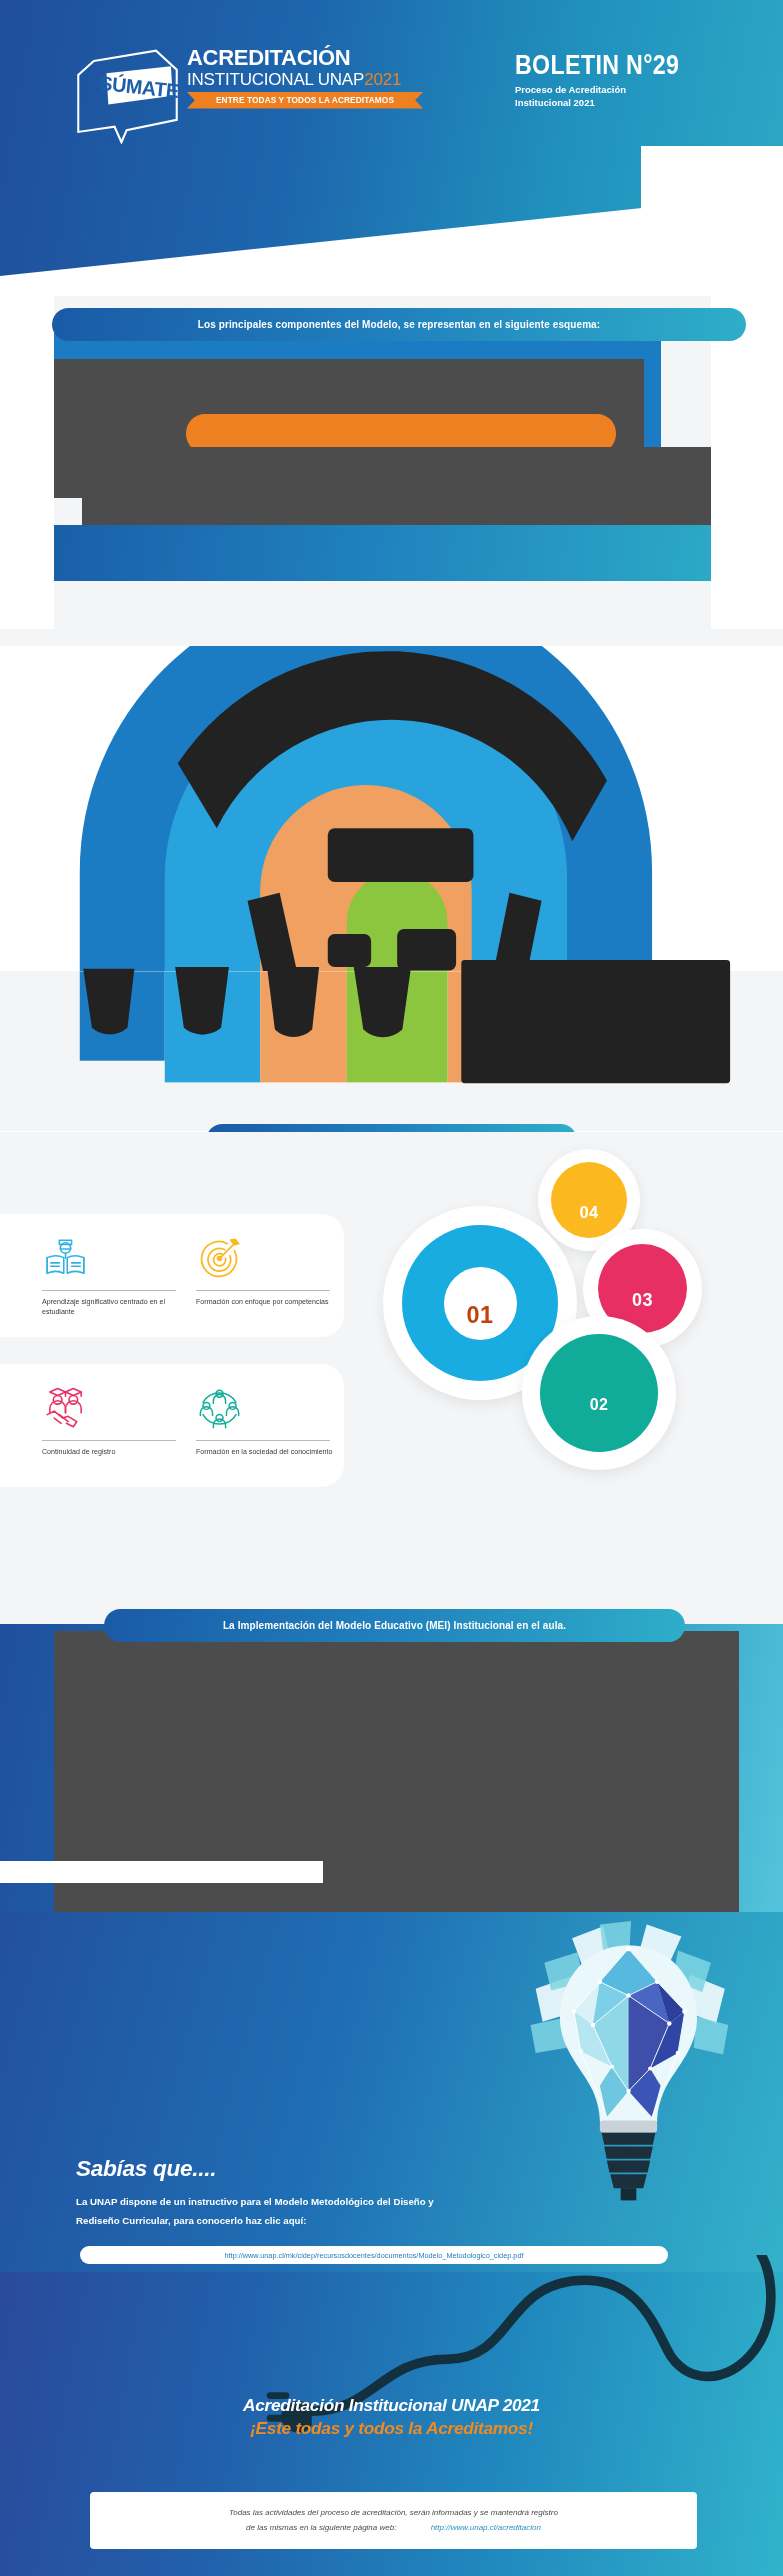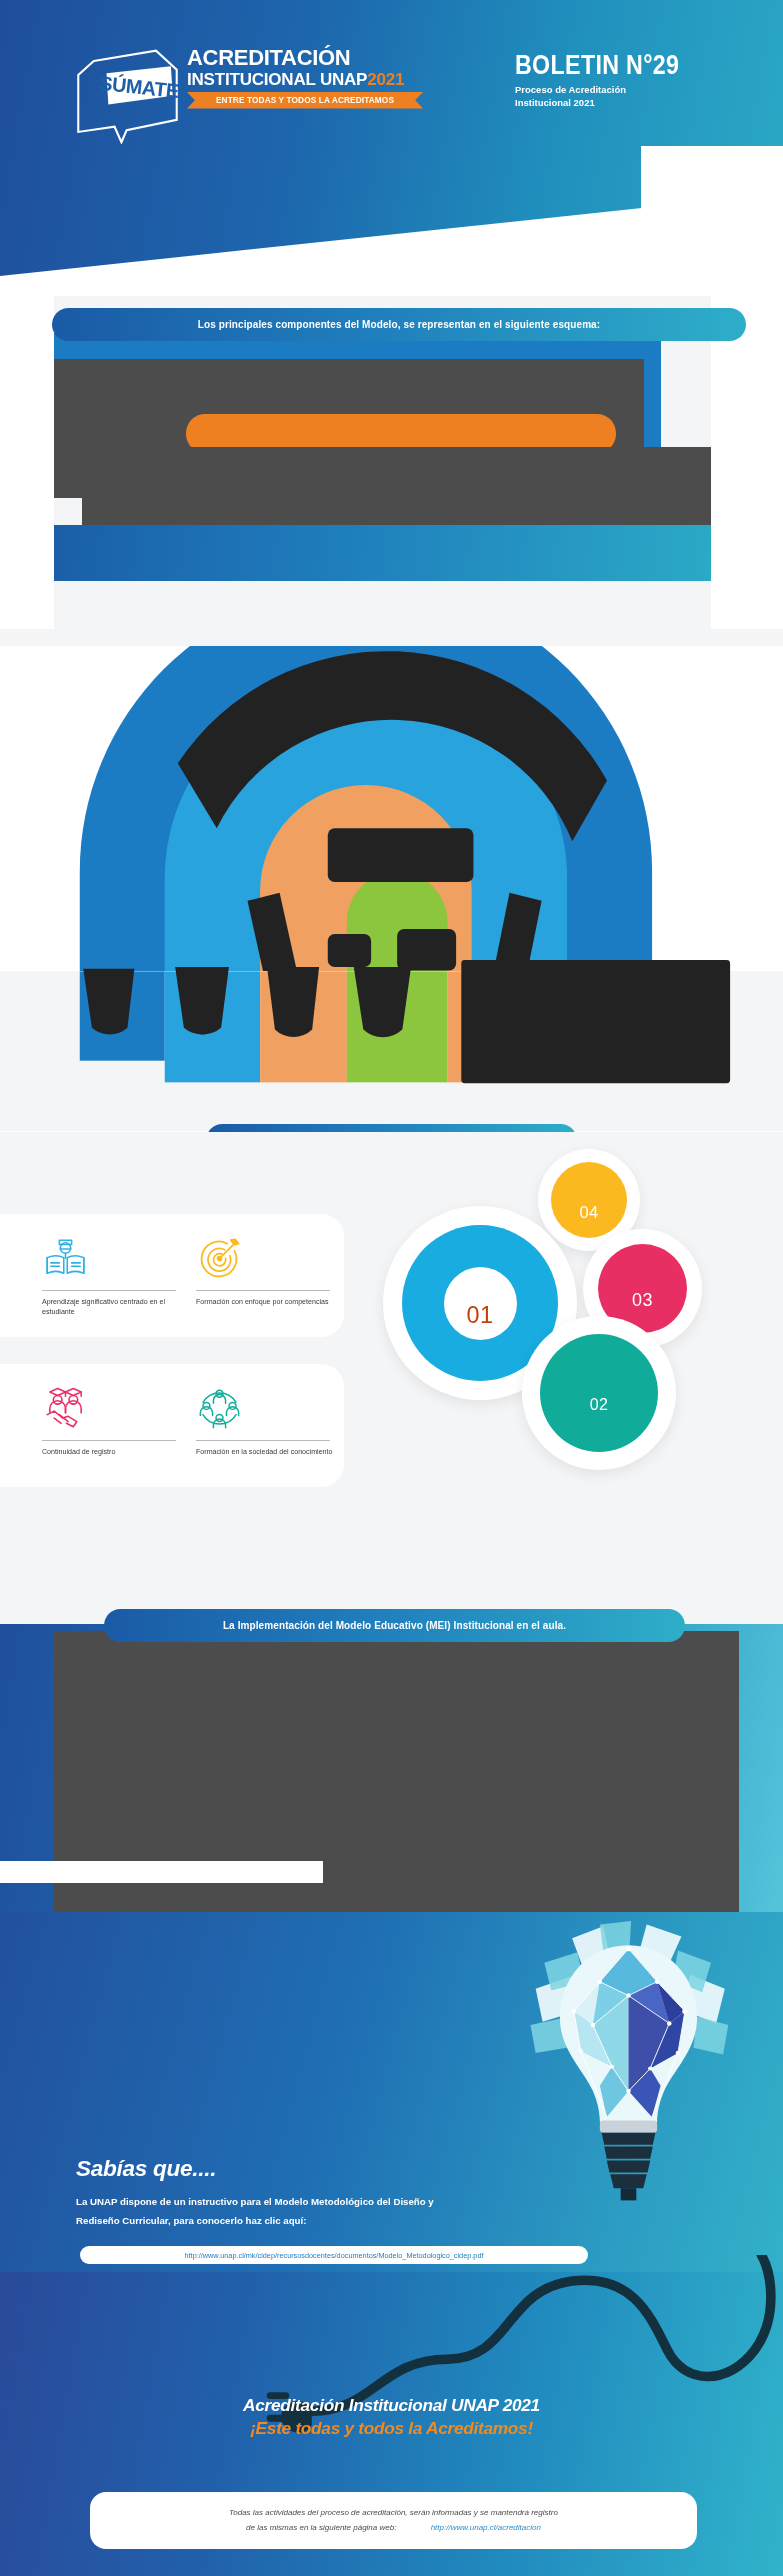--- a/index.html
+++ b/index.html
@@ -21,21 +21,21 @@
   
   .sumate { position:absolute; left:73px; top:49px; width:109px; height:95px; }
   .sumate svg { display:block; }
 
   .brand { position:absolute; left:187px; top:47px; width:260px; }
   .brand-l1 {
     font-size:22px; font-weight:800; letter-spacing:-0.3px; line-height:1.0;
     color:#ffffff; white-space:nowrap;
   }
   .brand-l2 {
-    font-size:17px; font-weight:700; letter-spacing:-0.2px; line-height:1.05;
+    font-size:17px; font-weight:400; letter-spacing:-0.2px; line-height:1.05;
     margin-top:1.7px; white-space:nowrap;
   }
   .brand-l2 .yr { color:#ef8022; }
   .ribbon {
     position:absolute; left:0; top:45px; width:236px; height:16.5px;
     background:#ef8022; color:#ffffff;
     font-size:8.3px; font-weight:800; letter-spacing:0.1px;
     display:flex; align-items:center; justify-content:center;
     clip-path:polygon(0 0, 100% 0, calc(100% - 7.8px) 50%, 100% 100%, 0 100%, 7.8px 50%);
   }
@@ -123,21 +123,21 @@
     font-size:7.1px; line-height:1.45; color:#3a3a3a; font-weight:400;
   }
 
   .circ { position:absolute; border-radius:50%; display:flex; align-items:center; justify-content:center; }
   .circ .ring {
     position:absolute; inset:0; border-radius:50%; background:#ffffff;
     box-shadow:0 4.3px 14px rgba(0,0,0,.08);
   }
   .circ .disc { position:absolute; border-radius:50%; }
   .circ .num {
-    position:relative; z-index:3; font-weight:400; color:#ffffff; letter-spacing:0.4px;margin-top:24px;
+    position:relative; z-index:3; font-weight:700; color:#ffffff; letter-spacing:0.4px;margin-top:24px;
   }
 
   #circle-01 { left:383px; top:74px; width:194px; height:194px; }
   #circle-01 .disc { inset:19px; background:#18ace0; }
   #circle-01 .hole { position:absolute; left:61px; top:61px; width:73px; height:73px; border-radius:50%; background:#ffffff; z-index:2; }
   #circle-01 .num { font-size:23.4px; color:#c2410c; }
 
   #circle-04 { left:538px; top:17.3px; width:102px; height:102px; }
   #circle-04 .disc { inset:13px; background:#fcb81f; }
   #circle-04 .num { font-size:16.5px; }
@@ -176,35 +176,35 @@
 
   .sab-title {
     position:absolute; left:76px; top:2156px;
     font-size:22.6px; font-weight:700; font-style:italic; letter-spacing:-0.3px; color:#ffffff;
   }
   .sab-p {
     position:absolute; left:76px; top:2192px; width:408px;
     font-size:9.7px; font-weight:700; line-height:2.0; color:#ffffff;
   }
   .sab-link-box {
-    position:absolute; left:80px; top:2246px; width:508px; height:18px;
+    position:absolute; left:80px; top:2246px; width:588px; height:18px;
     background:#ffffff; border-radius:9.5px;
     display:flex; align-items:center; justify-content:center;
   }
   .sab-link-box a { font-size:7.3px; color:#1f7fbd; text-decoration:none; font-weight:400; }
 
   
   .footer {
     position:absolute; left:0; top:2272px; width:783px; height:304px;
     background:linear-gradient(100deg,#2a4a9b 0%,#2160ab 30%,#2089be 65%,#31b3cb 100%);
   }
   .cable { position:absolute; left:199px; top:2255px; width:584px; height:217px; }
   .foot-box {
     position:absolute; left:90px; top:2492px; width:607px; height:57px;
-    background:#ffffff; border-radius:16px;
+    background:#ffffff; border-radius:4px;
     display:flex; flex-direction:column; align-items:center; justify-content:center;
     padding:0 31px; gap:2.6px;
   }
   .foot-box div {
     font-size:8px; font-style:italic; color:#4b4b4b; line-height:1.5; text-align:center;
   }
   .foot-box a { color:#2b8fc4; text-decoration:none; font-style:italic;padding-left:32px; }
 
   
   .foot-title-wrap { position:absolute; left:0; top:2394px; width:783px; text-align:center; }

